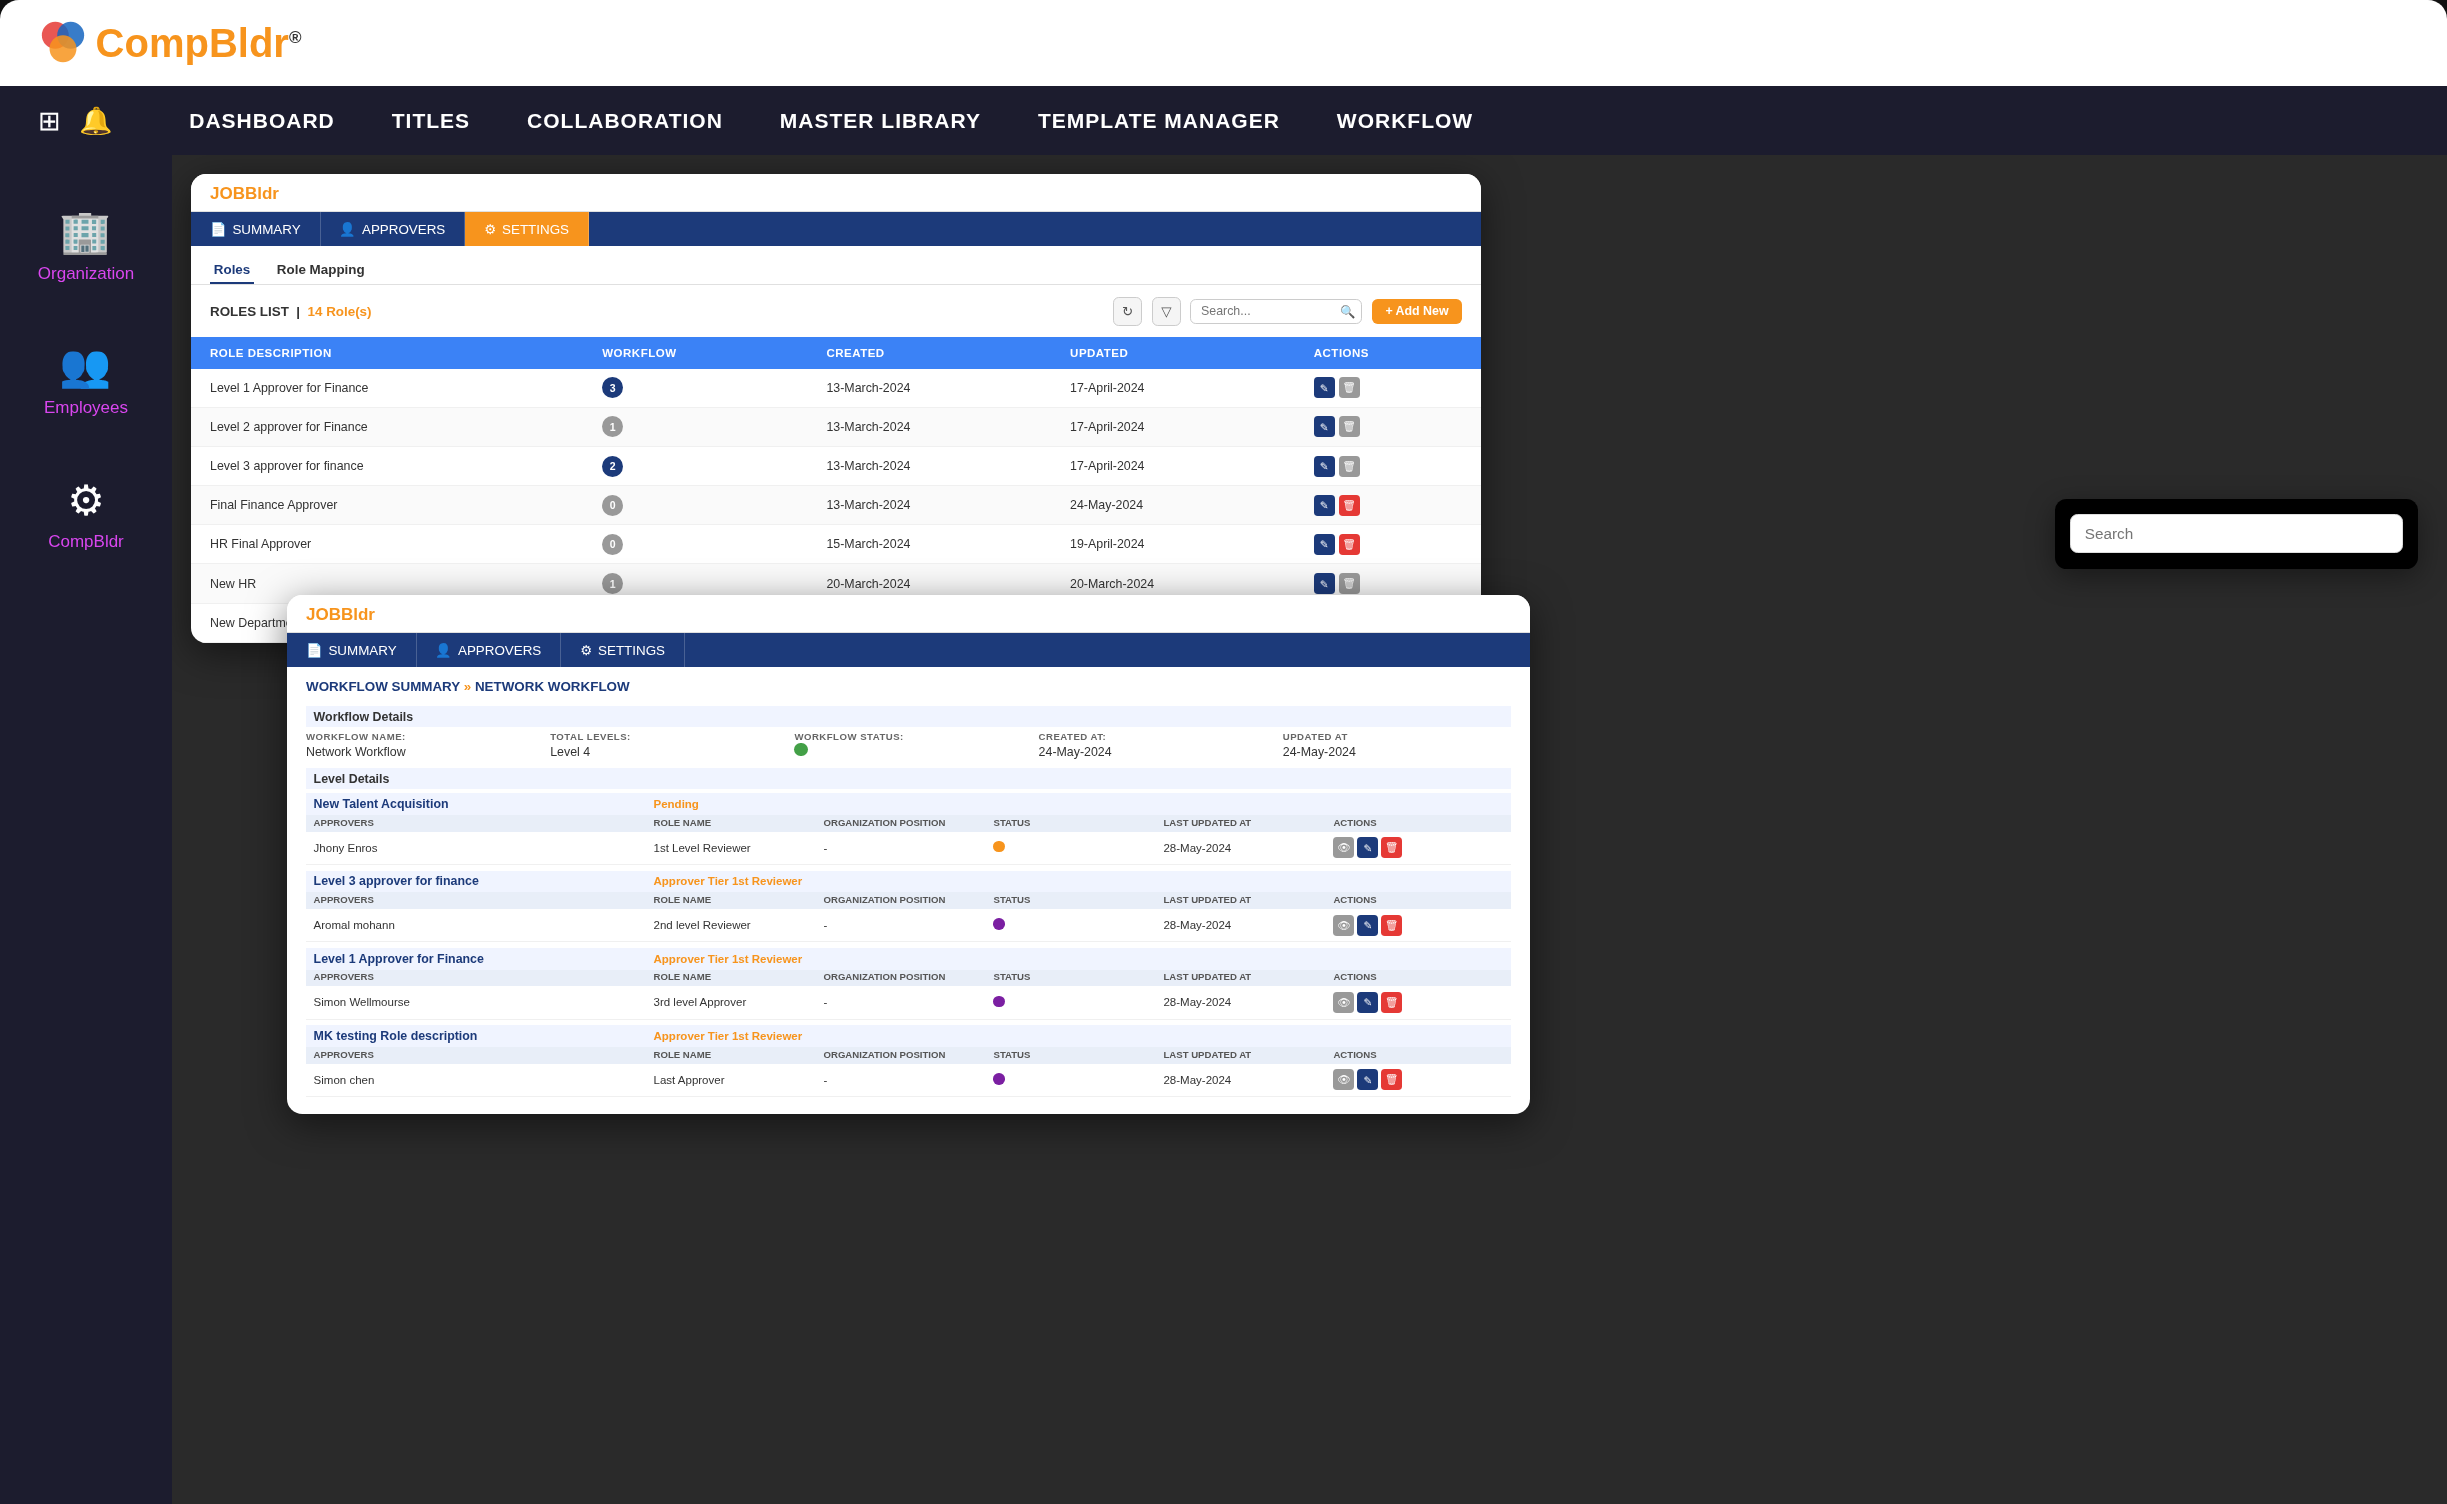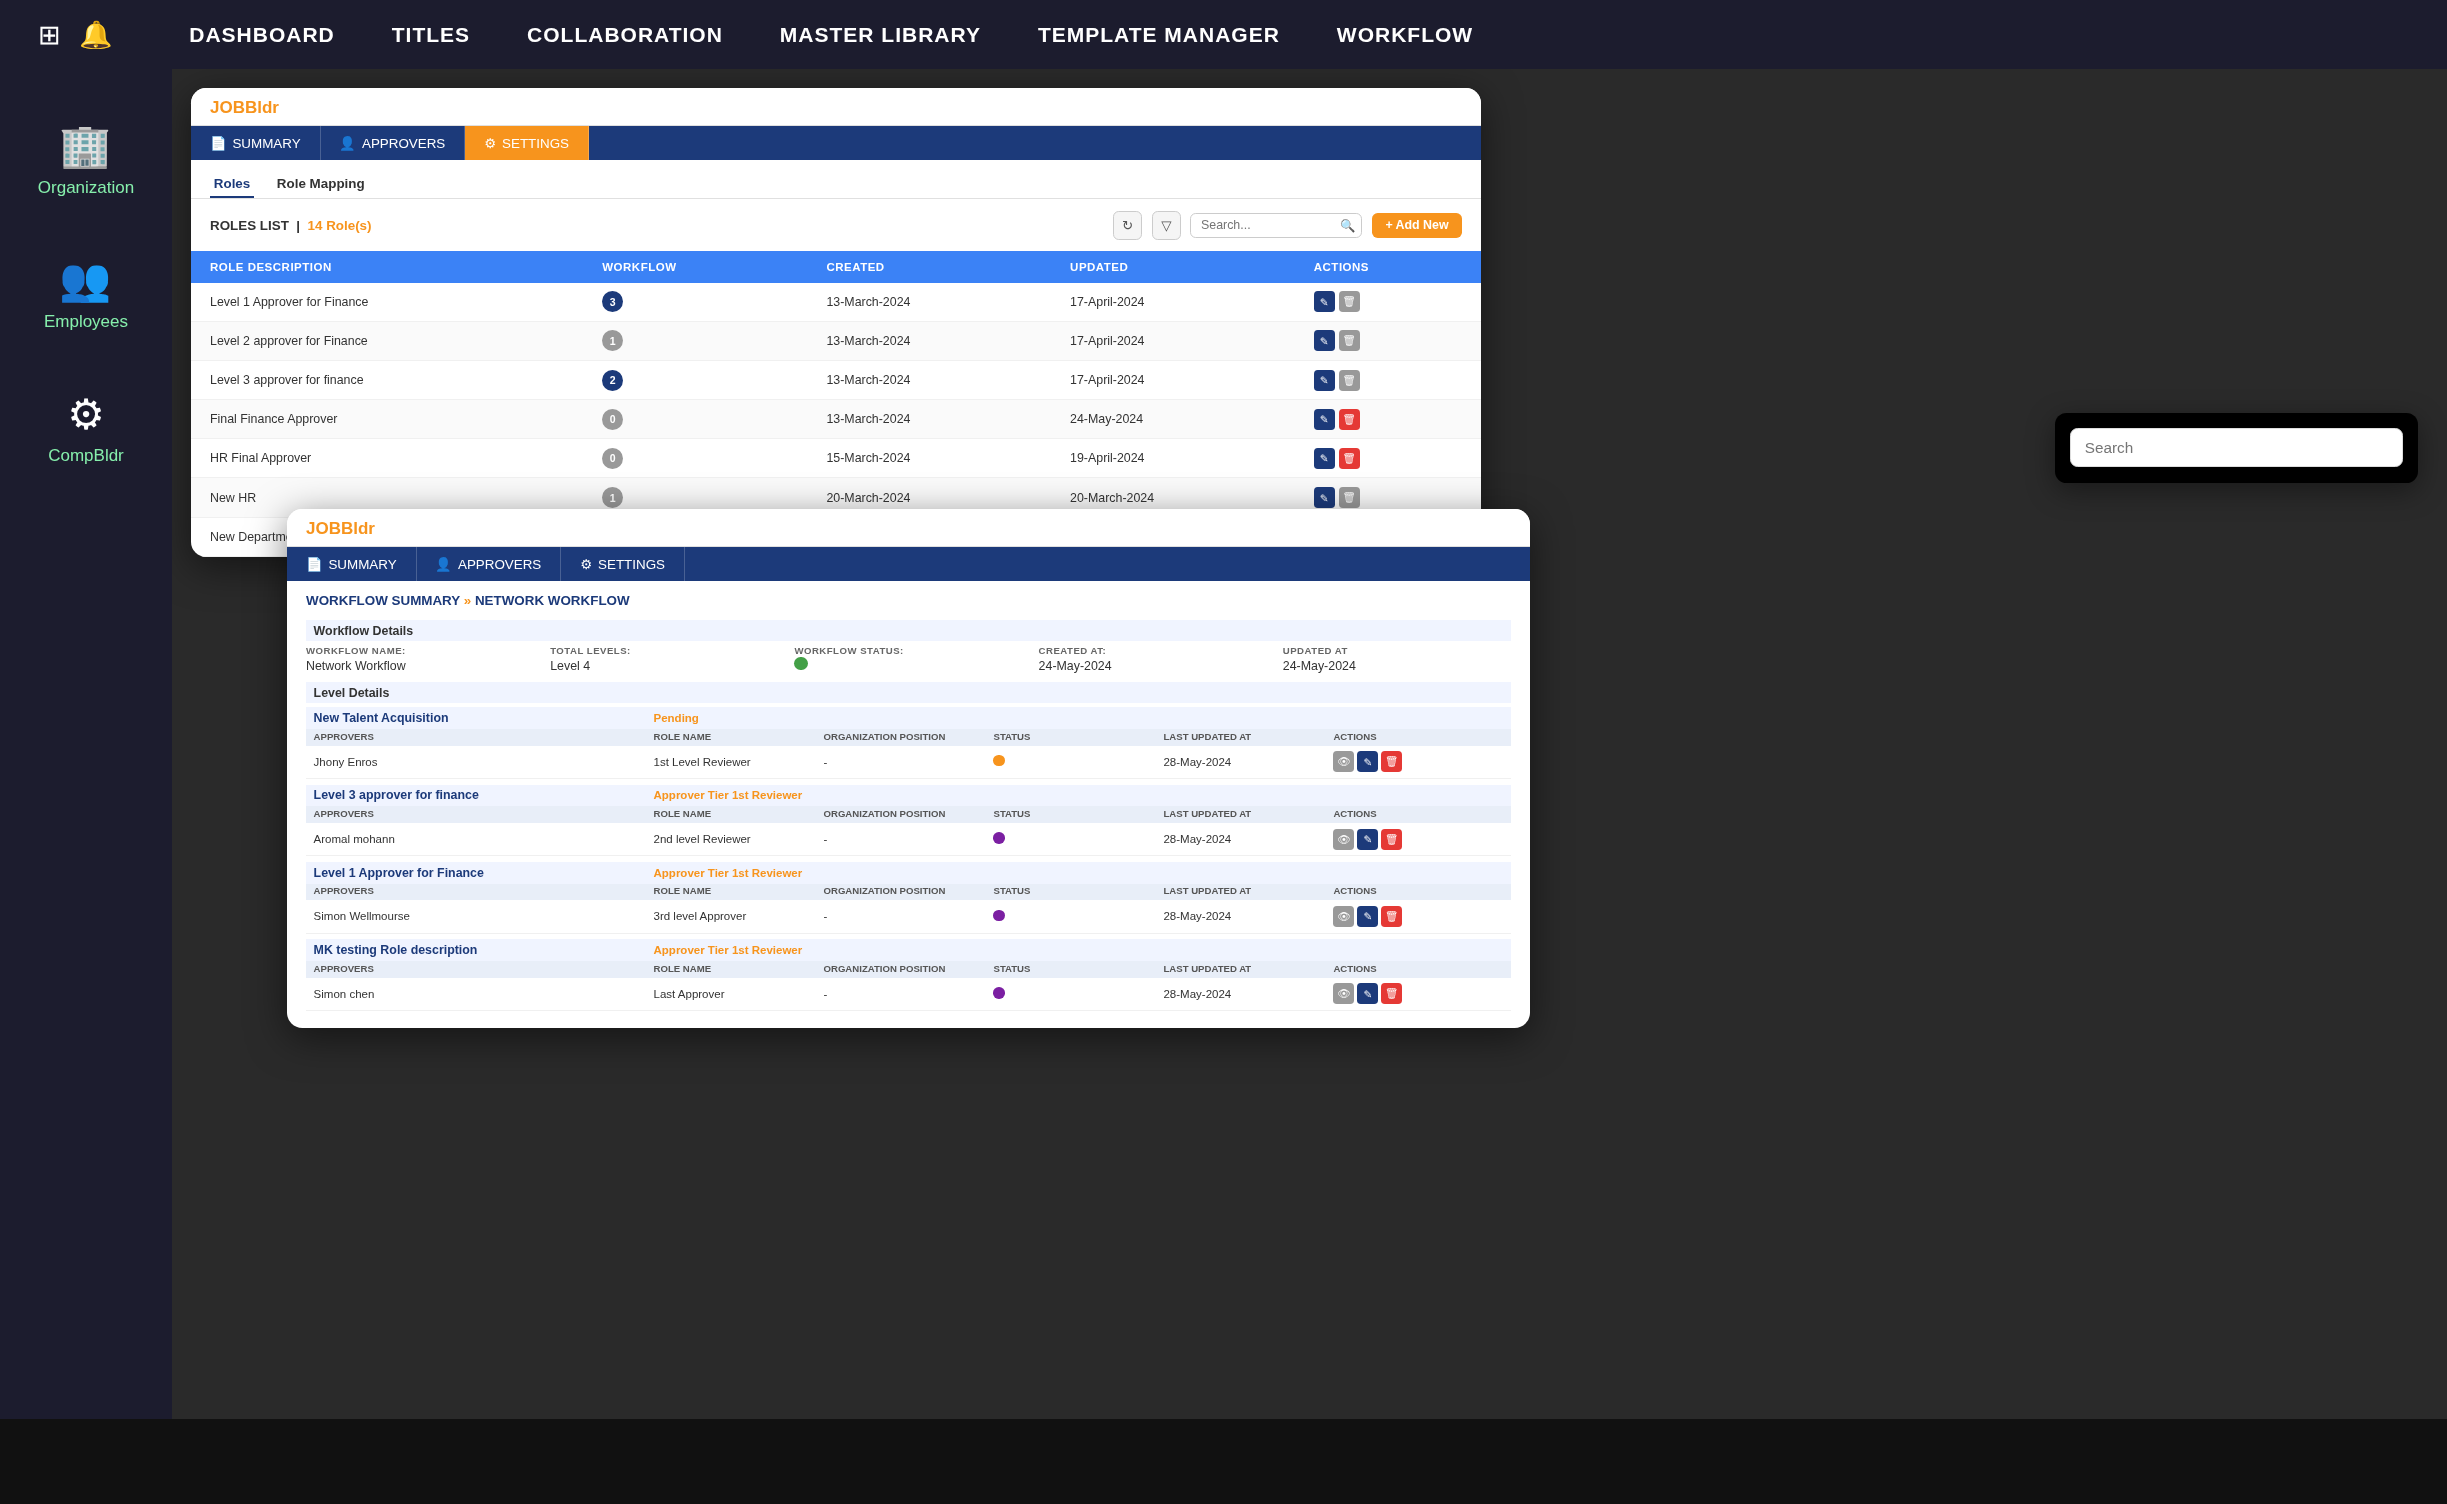--- a/index.html
+++ b/index.html
@@ -114,21 +114,21 @@
       border-radius: 11.5px;
       width: 143px;
     }
 
     .sidebar-item-icon {
       font-size: 42px;
       color: #ffffff;
     }
 
     .sidebar-item-label {
-      color: #86efac;
+      color: #d946ef;
       font-size: 17px;
       font-weight: 500;
       text-align: center;
     }
 
     
     .main-content {
       flex: 1;
       background: #2a2a2a;
       position: relative;
@@ -480,20 +480,32 @@
       font-size: 15.3px;
       color: #999;
       outline: none;
     }
   </style>
 </head>
 <body>
 
 <div class="main-container">
 
+  <div class="top-bar">
+    <div class="logo">
+      <svg class="logo-icon" viewBox="0 0 52 52" fill="none" xmlns="http://www.w3.org/2000/svg">
+        <circle cx="18" cy="18" r="14" fill="#e53935" opacity="0.85"></circle>
+        <circle cx="34" cy="18" r="14" fill="#1565c0" opacity="0.85"></circle>
+        <circle cx="26" cy="32" r="14" fill="#f7941d" opacity="0.85"></circle>
+      </svg>
+      <span class="logo-text">
+        <span>Comp</span><span style="color:#f7941d;">Bldr</span><sup style="font-size:17px;color:#333;">®</sup>
+      </span>
+    </div>
+  </div>
 
   <div class="nav-bar">
     <div class="nav-icons">
       <span class="nav-icon">⊞</span>
       <span class="nav-icon">🔔</span>
     </div>
     <div class="nav-links">
       <a class="nav-link">DASHBOARD</a>
       <a class="nav-link">TITLES</a>
       <a class="nav-link">COLLABORATION</a>

